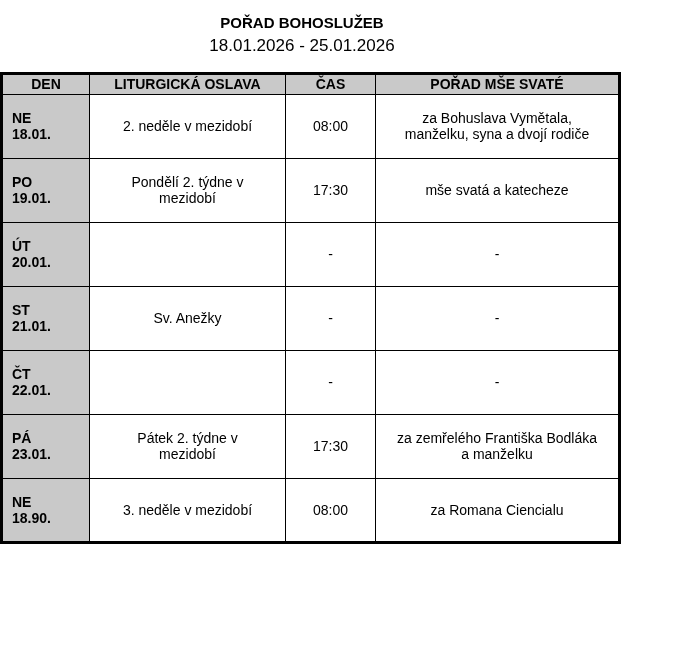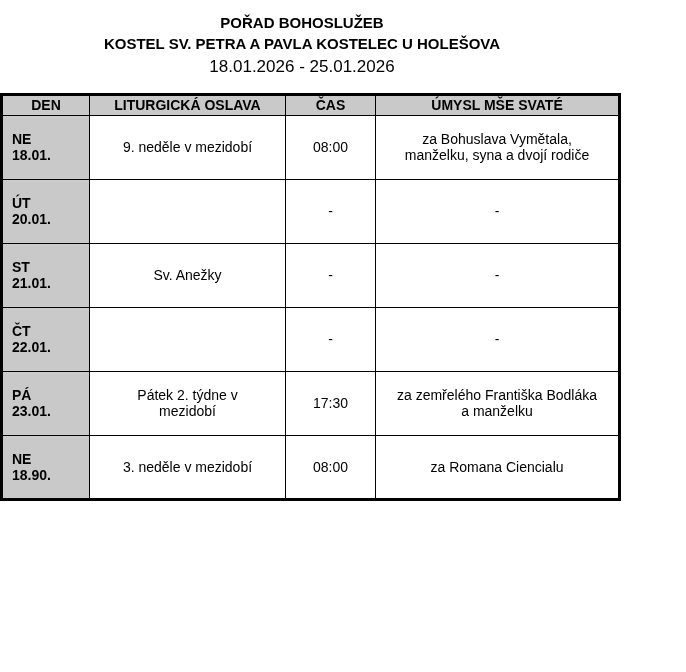--- a/index.html
+++ b/index.html
@@ -73,45 +73,50 @@
   col.c-cas   { width: 90px; }
   col.c-umysl { width: 244px; }
 </style>
 </head>
 <body>
 
 <div class="page">
 
   <div class="doc-header">
     <div class="doc-title">POŘAD BOHOSLUŽEB</div>
-    <div class="doc-subtitle">KOSTEL SV. PETRA A PAVLA KOSTELEC U HOLEŠOVA</div>
     <div class="doc-dates">18.01.2026 - 25.01.2026</div>
   </div>
 
   <table class="schedule">
     <colgroup>
       <col class="c-den">
         <col class="c-oslava">
         <col class="c-cas">
         <col class="c-umysl">
     </colgroup>
     <thead>
       <tr>
         <th>DEN</th>
         <th>LITURGICKÁ OSLAVA</th>
         <th>ČAS</th>
-        <th>ÚMYSL MŠE SVATÉ</th>
+        <th>POŘAD MŠE SVATÉ</th>
       </tr>
     </thead>
     <tbody>
       <tr>
         <td class="den-cell"><span class="day">NE</span><span class="date">18.01.</span></td>
-        <td>9. neděle v mezidobí</td>
+        <td>2. neděle v mezidobí</td>
         <td>08:00</td>
         <td>za Bohuslava Vymětala, manželku, syna a dvojí rodiče</td>
+      </tr>
+      <tr>
+        <td class="den-cell"><span class="day">PO</span><span class="date">19.01.</span></td>
+        <td>Pondělí 2. týdne v mezidobí</td>
+        <td>17:30</td>
+        <td>mše svatá a katecheze</td>
       </tr>
       <tr>
         <td class="den-cell"><span class="day">ÚT</span><span class="date">20.01.</span></td>
         <td></td>
         <td>-</td>
         <td>-</td>
       </tr>
       <tr>
         <td class="den-cell"><span class="day">ST</span><span class="date">21.01.</span></td>
         <td>Sv. Anežky</td>

